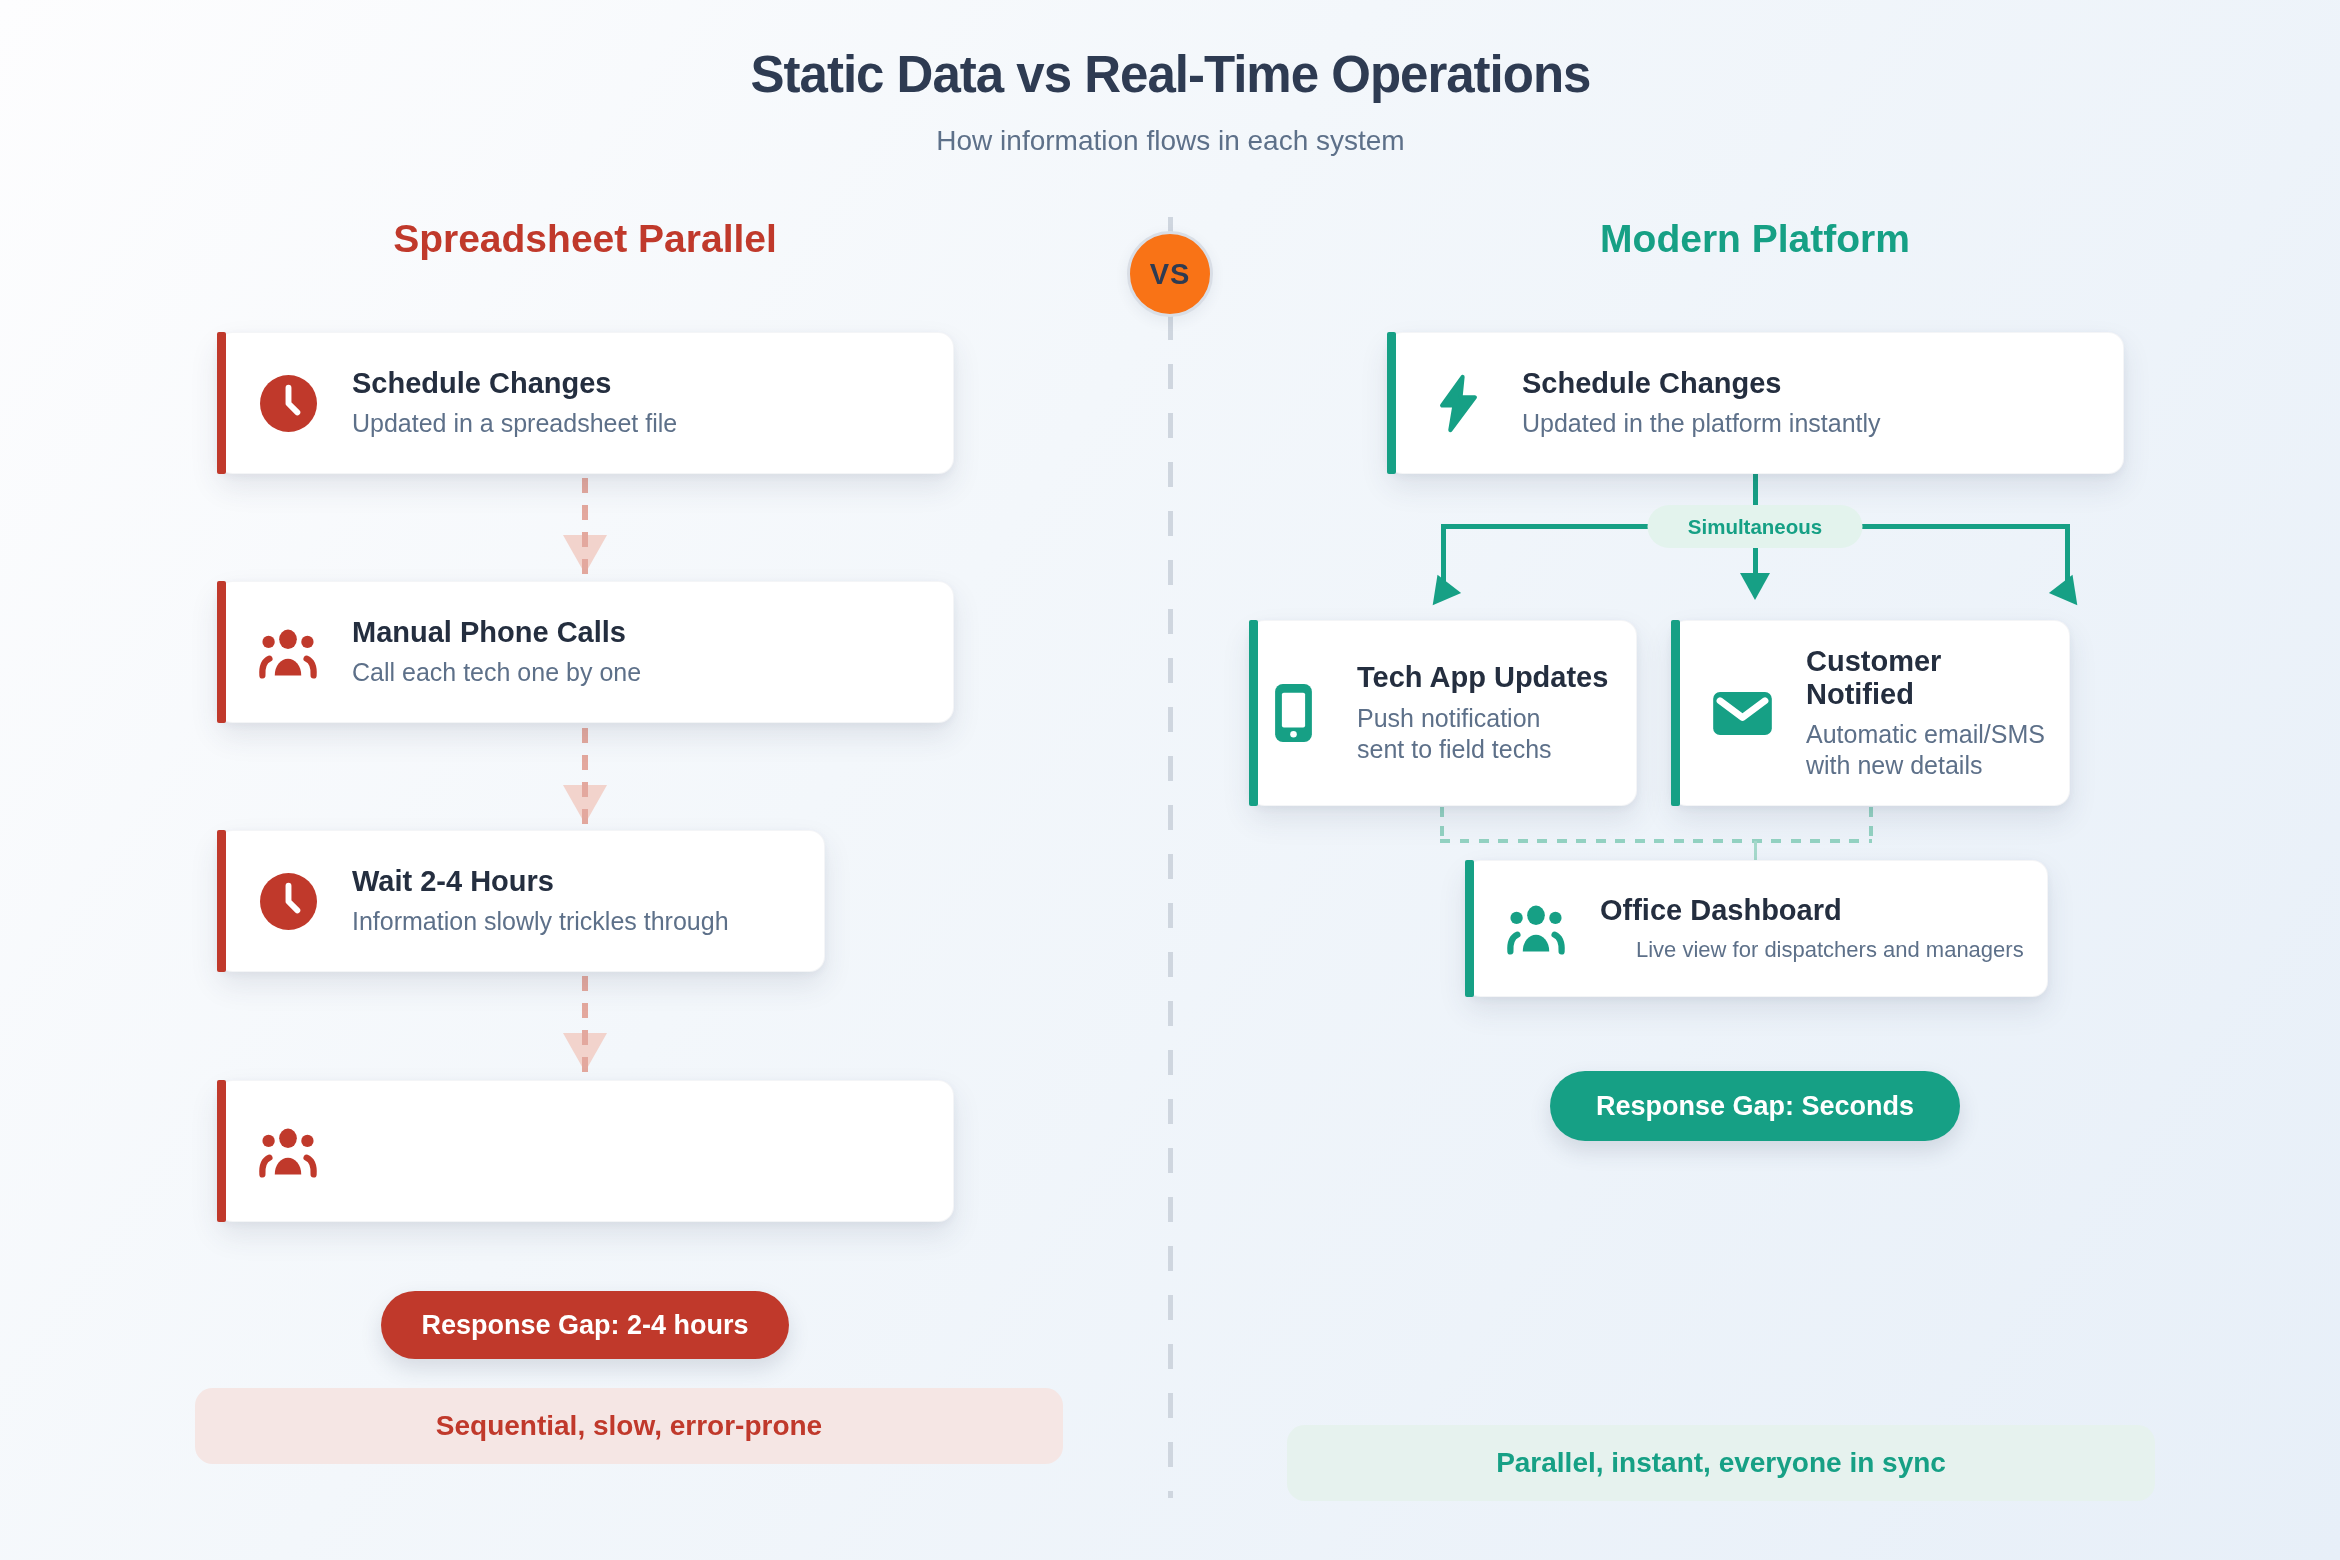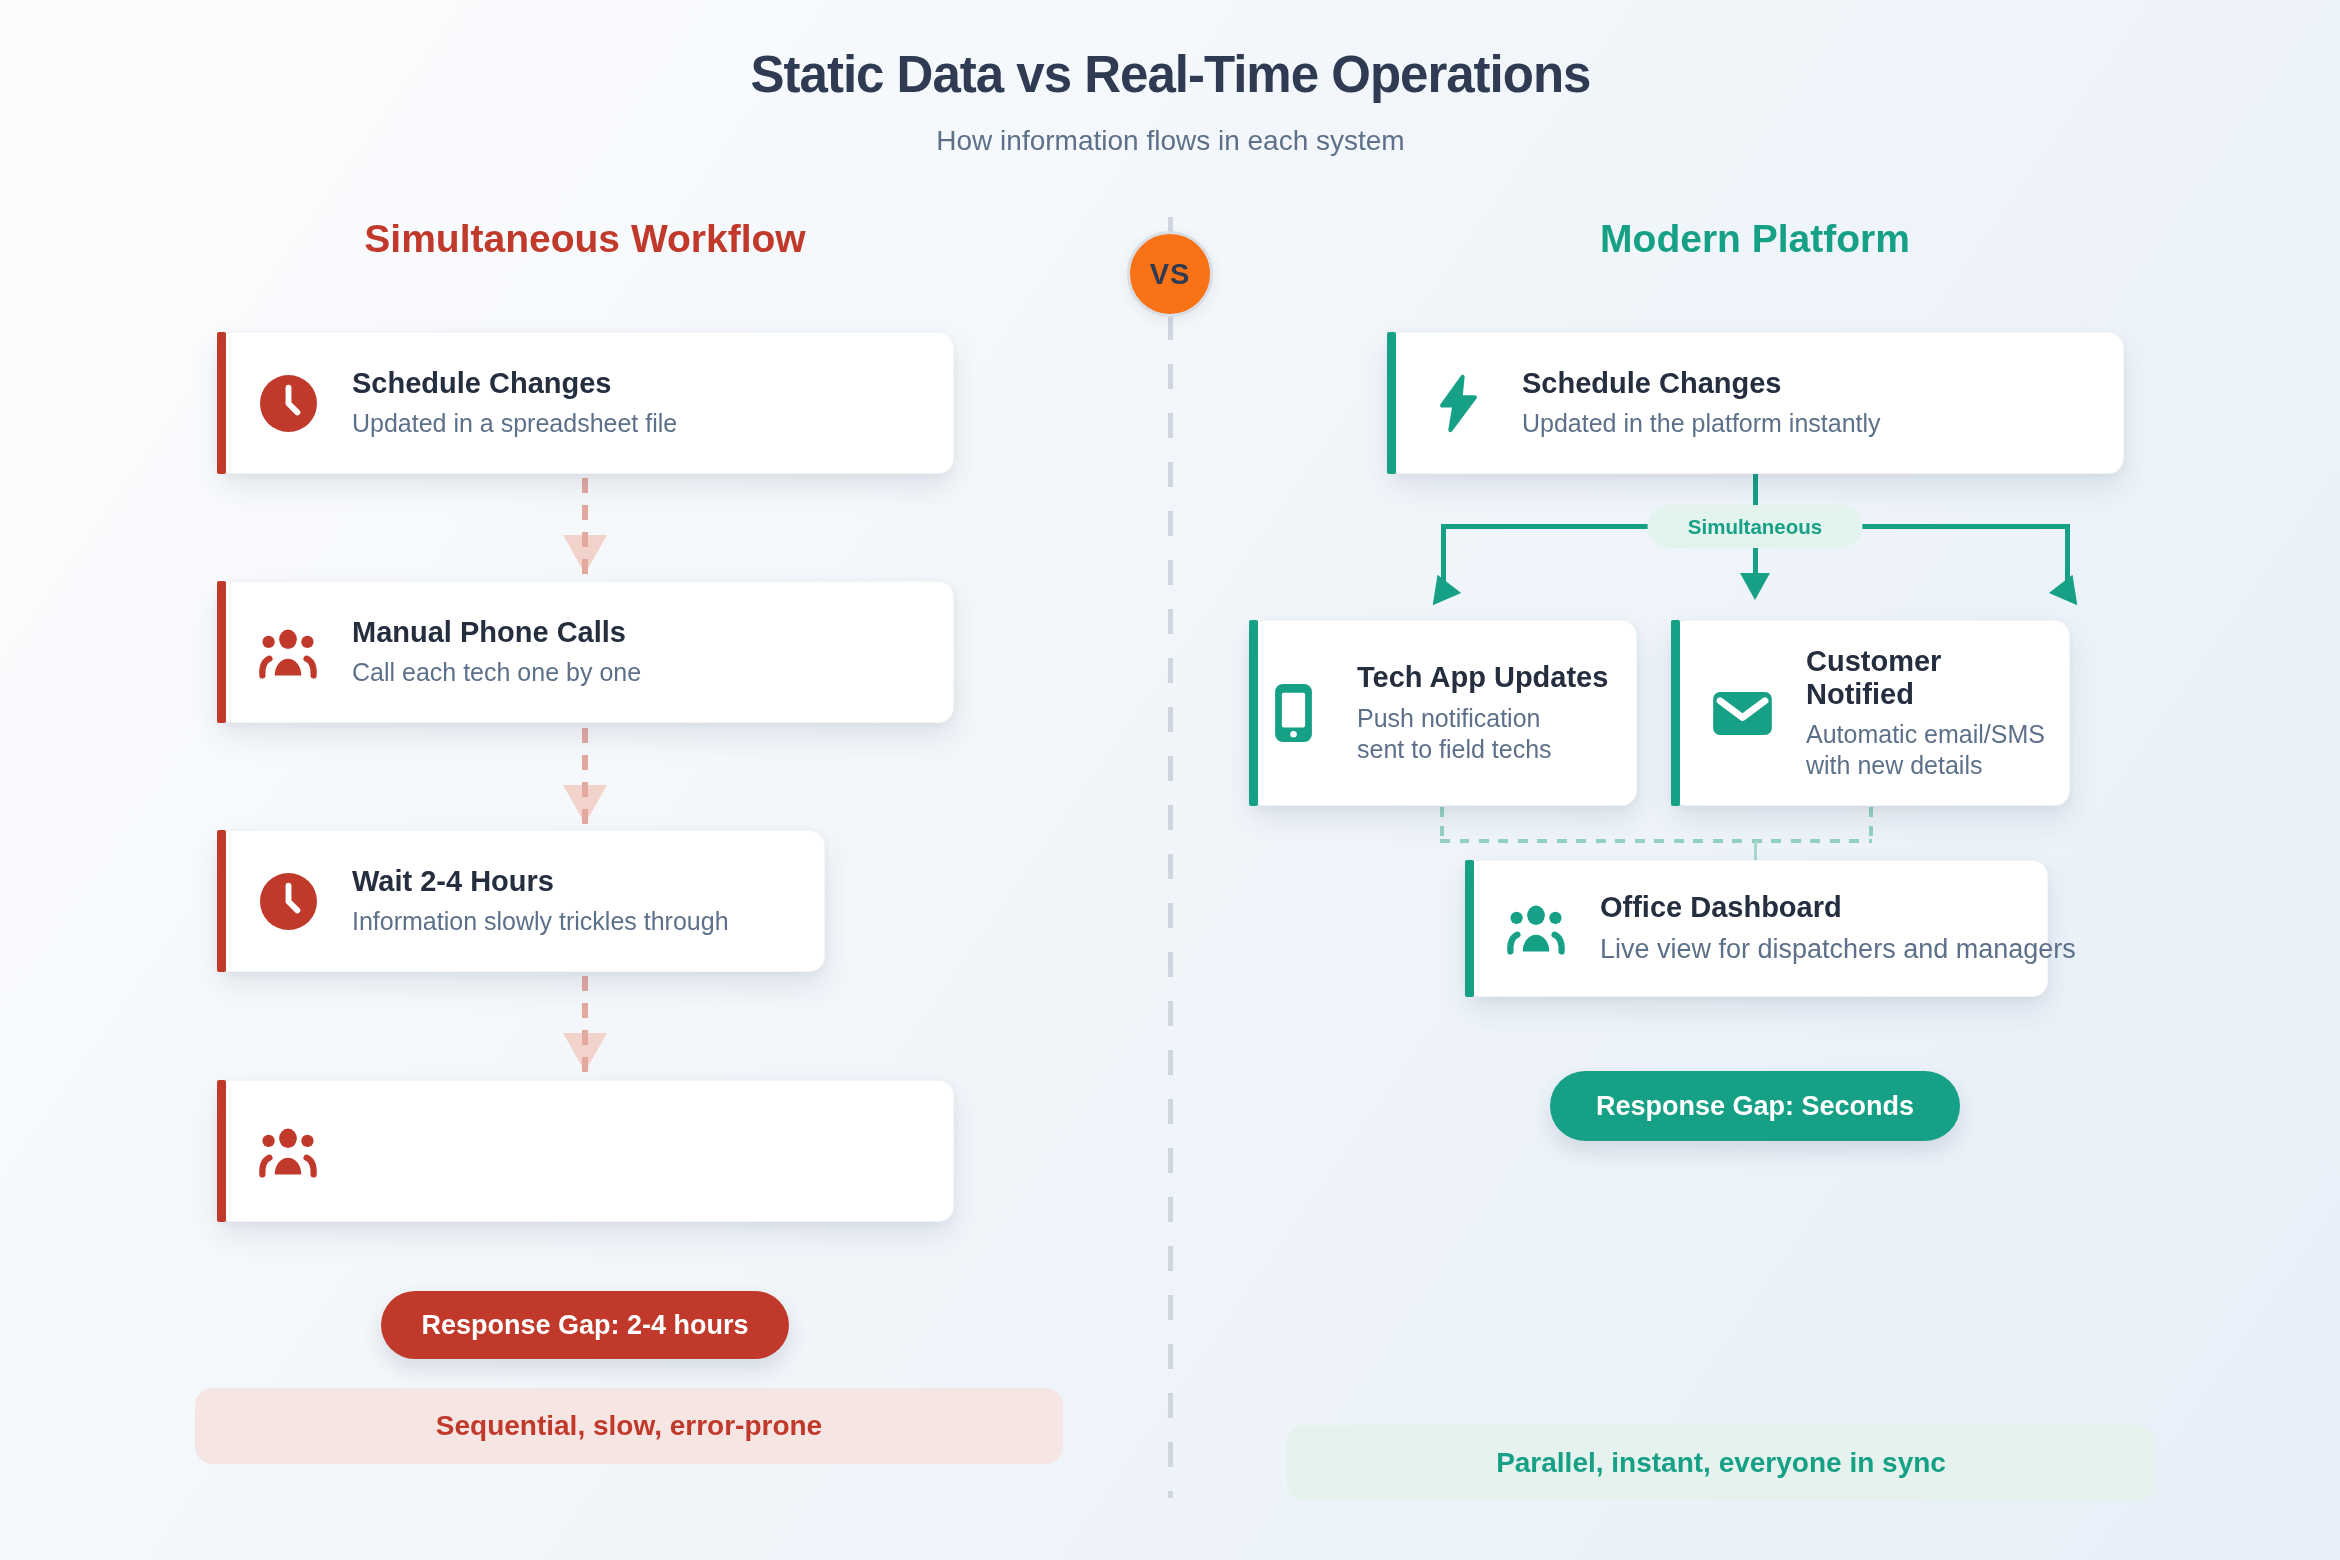--- a/index.html
+++ b/index.html
@@ -58,21 +58,21 @@
   .card.red .bar{background:var(--red,#c0392b);}
   .card.green .bar{background:var(--green,#16a085);}
   .icon-box{
     width:62px;min-width:62px;height:62px;display:flex;align-items:center;justify-content:center;
   }
   .card.red .icon-box{color:var(--red,#c0392b);}
   .card.green .icon-box{color:var(--green,#16a085);}
   .card-text{display:flex;flex-direction:column;}
   .card-title{font-size:29px;font-weight:700;color:#242e3f;margin-bottom:8.8px;}
   .card-sub{font-size:25px;color:var(--muted,#5d7089);line-height:1.24;}
-  .card-sub.nowrap{font-size:27px;white-space:nowrap;}
+  .card-sub.nowrap{font-size:22px;white-space:nowrap;margin-left:36px;}
 
   
   .red-arrow{position:absolute;width:51px;height:98px;z-index:1;}
   .red-arrow .dash{
     position:absolute;left:22.4px;top:0;width:5.9px;height:98px;z-index:2;
     background:repeating-linear-gradient(180deg,var(--red-arrow,#e3a89e) 0 14.6px,transparent 14.6px 27px);
   }
   .red-arrow .head{
     position:absolute;left:2.9px;top:57px;width:0;height:0;z-index:1;
     border-left:22.4px solid transparent;border-right:22.4px solid transparent;
@@ -126,21 +126,21 @@
 <div class="canvas">
 
   <div class="title">Static Data vs Real-Time Operations</div>
   <div class="subtitle">How information flows in each system</div>
 
   <div class="divider"></div>
   <div class="vs-badge">
     <span>VS</span>
   </div>
 
-  <div class="col-heading left">Simultaneous Workflow</div>
+  <div class="col-heading left">Spreadsheet Parallel</div>
   <div class="col-heading right">Modern Platform</div>
 
   <div class="card red" style="left:217px;top:332px;width:737px;height:142px;">
     <span class="bar"></span>
     <span class="icon-box">
       <svg width="57" height="57" viewBox="0 0 58 58">
           <circle cx="29" cy="29" r="29" fill="currentColor"></circle>
           <path d="M29 13 L29 29 L38 38" fill="none" stroke="#fff" stroke-width="6" stroke-linecap="round" stroke-linejoin="round"></path>
         </svg>
     </span>

